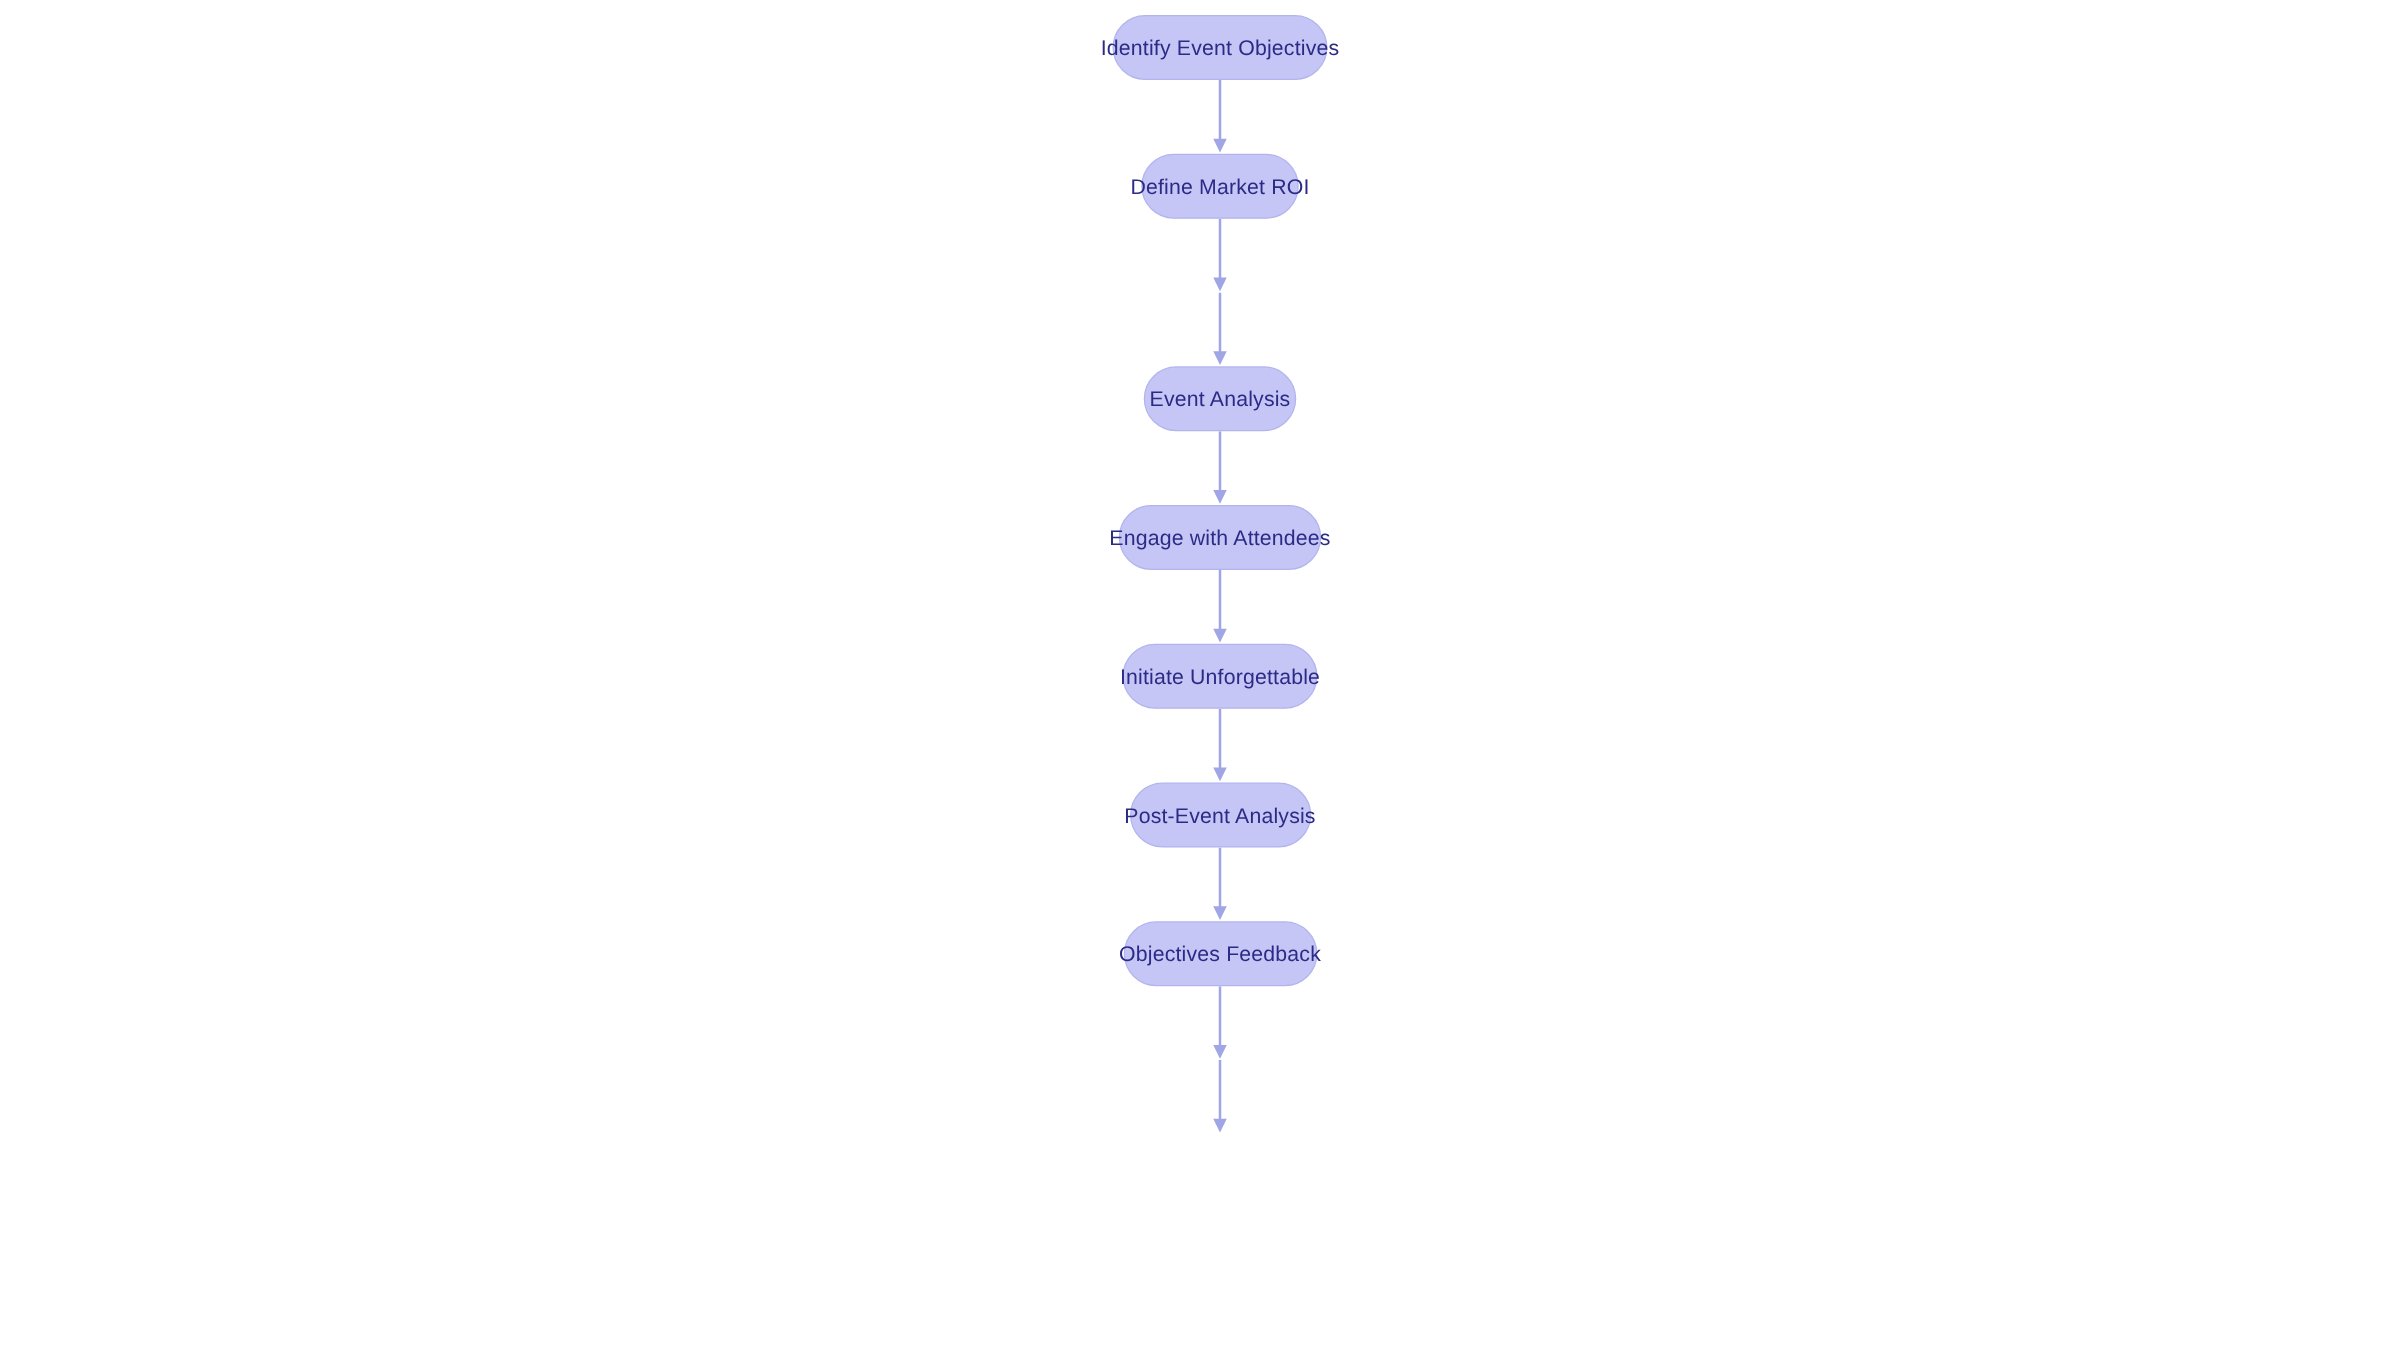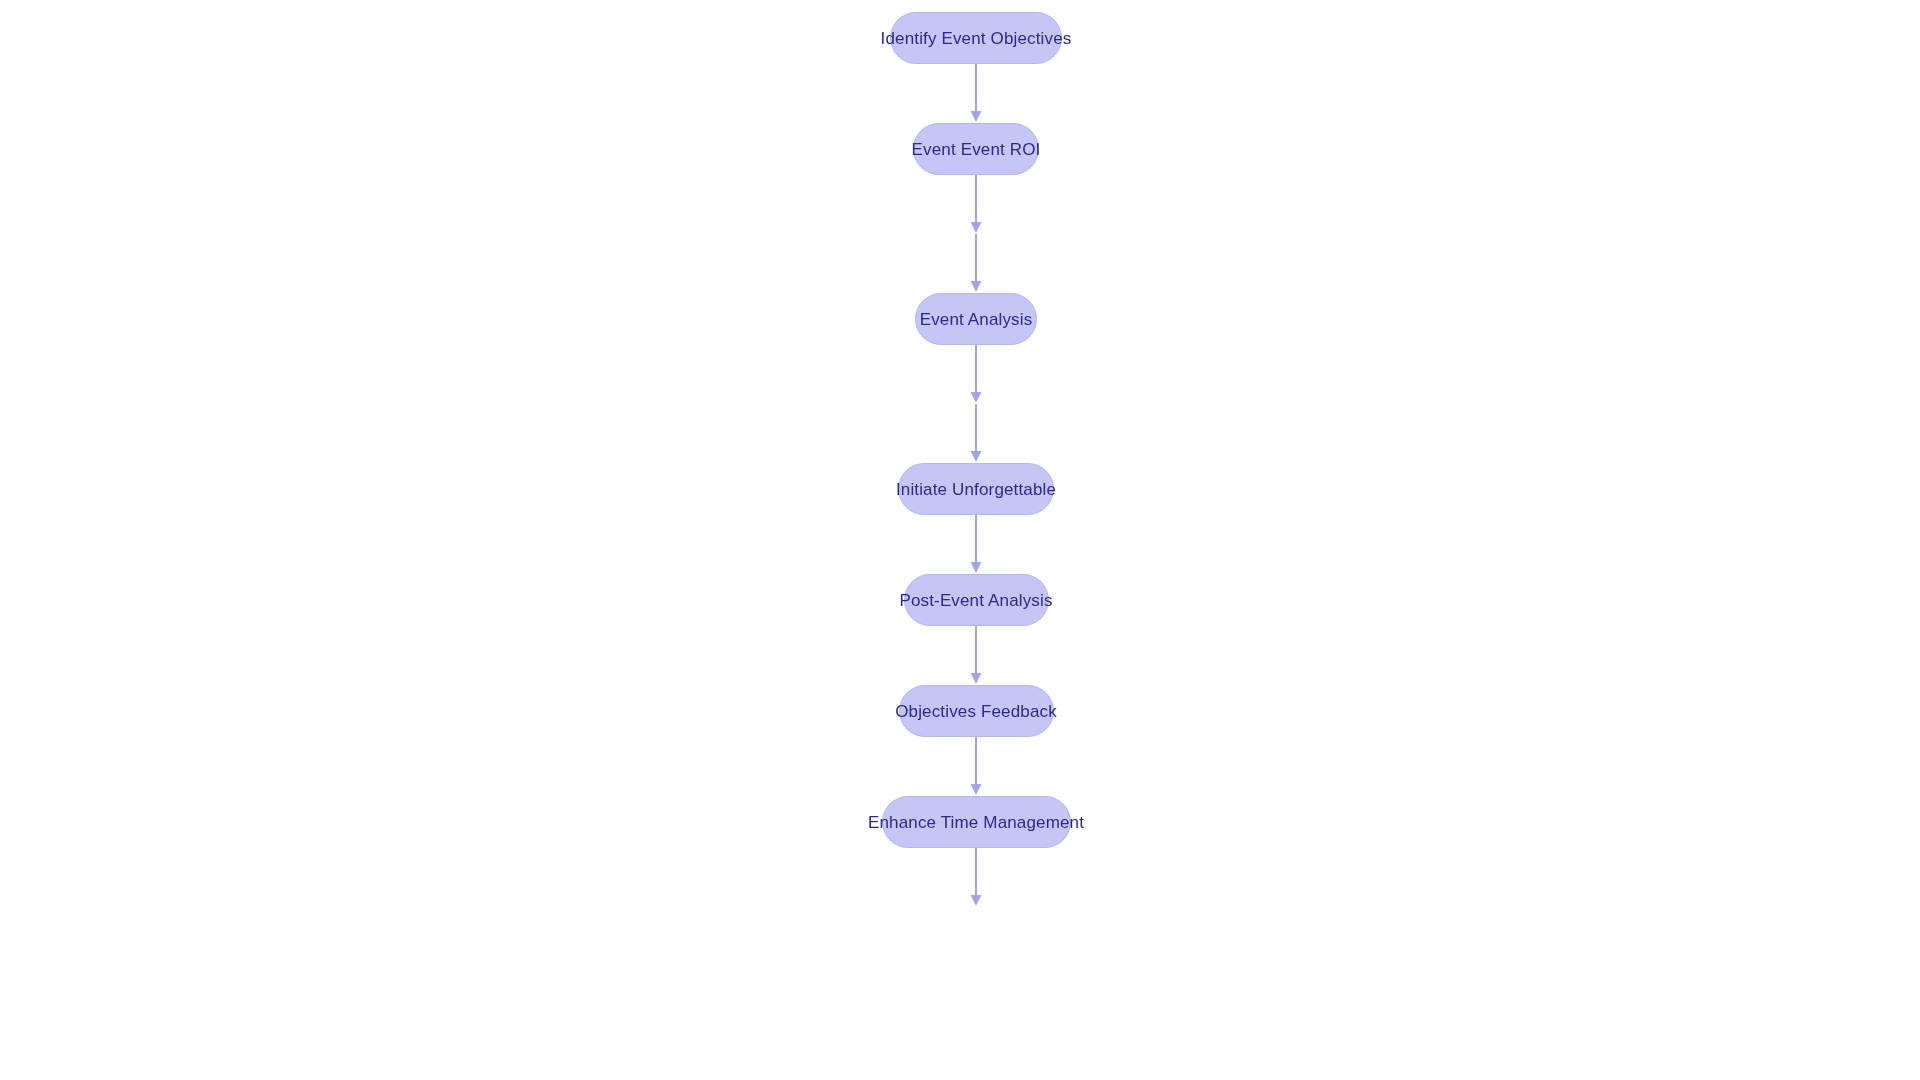--- a/index.html
+++ b/index.html
@@ -75,40 +75,43 @@
 
     <div class="flow-node" style="width:172px">
       <span class="flow-node-label">Identify Event Objectives</span>
     </div>
     <svg class="flow-connector" viewBox="0 0 14 59" xmlns="http://www.w3.org/2000/svg">
       <line x1="7" y1="0" x2="7" y2="48" stroke="#9fa5e5" stroke-width="2"></line>
       <polygon points="7,58 1.6,47 12.4,47" fill="#9fa5e5"></polygon>
     </svg>
 
     <div class="flow-node" style="width:126px">
-      <span class="flow-node-label">Event Event ROI</span>
+      <span class="flow-node-label">Define Market ROI</span>
     </div>
     <svg class="flow-connector" viewBox="0 0 14 59" xmlns="http://www.w3.org/2000/svg">
       <line x1="7" y1="0" x2="7" y2="48" stroke="#9fa5e5" stroke-width="2"></line>
       <polygon points="7,58 1.6,47 12.4,47" fill="#9fa5e5"></polygon>
     </svg>
 
     <svg class="flow-connector" viewBox="0 0 14 59" xmlns="http://www.w3.org/2000/svg">
       <line x1="7" y1="0" x2="7" y2="48" stroke="#9fa5e5" stroke-width="2"></line>
       <polygon points="7,58 1.6,47 12.4,47" fill="#9fa5e5"></polygon>
     </svg>
 
     <div class="flow-node" style="width:122px">
       <span class="flow-node-label">Event Analysis</span>
     </div>
     <svg class="flow-connector" viewBox="0 0 14 59" xmlns="http://www.w3.org/2000/svg">
       <line x1="7" y1="0" x2="7" y2="48" stroke="#9fa5e5" stroke-width="2"></line>
       <polygon points="7,58 1.6,47 12.4,47" fill="#9fa5e5"></polygon>
     </svg>
 
+    <div class="flow-node" style="width:162px">
+      <span class="flow-node-label">Engage with Attendees</span>
+    </div>
     <svg class="flow-connector" viewBox="0 0 14 59" xmlns="http://www.w3.org/2000/svg">
       <line x1="7" y1="0" x2="7" y2="48" stroke="#9fa5e5" stroke-width="2"></line>
       <polygon points="7,58 1.6,47 12.4,47" fill="#9fa5e5"></polygon>
     </svg>
 
     <div class="flow-node" style="width:156px">
       <span class="flow-node-label">Initiate Unforgettable</span>
     </div>
     <svg class="flow-connector" viewBox="0 0 14 59" xmlns="http://www.w3.org/2000/svg">
       <line x1="7" y1="0" x2="7" y2="48" stroke="#9fa5e5" stroke-width="2"></line>
@@ -124,22 +127,19 @@
     </svg>
 
     <div class="flow-node" style="width:155px">
       <span class="flow-node-label">Objectives Feedback</span>
     </div>
     <svg class="flow-connector" viewBox="0 0 14 59" xmlns="http://www.w3.org/2000/svg">
       <line x1="7" y1="0" x2="7" y2="48" stroke="#9fa5e5" stroke-width="2"></line>
       <polygon points="7,58 1.6,47 12.4,47" fill="#9fa5e5"></polygon>
     </svg>
 
-    <div class="flow-node" style="width:189px">
-      <span class="flow-node-label">Enhance Time Management</span>
-    </div>
     <svg class="flow-connector" viewBox="0 0 14 59" xmlns="http://www.w3.org/2000/svg">
       <line x1="7" y1="0" x2="7" y2="48" stroke="#9fa5e5" stroke-width="2"></line>
       <polygon points="7,58 1.6,47 12.4,47" fill="#9fa5e5"></polygon>
     </svg>
 
   </div>
 </div>
 
 </body></html>

